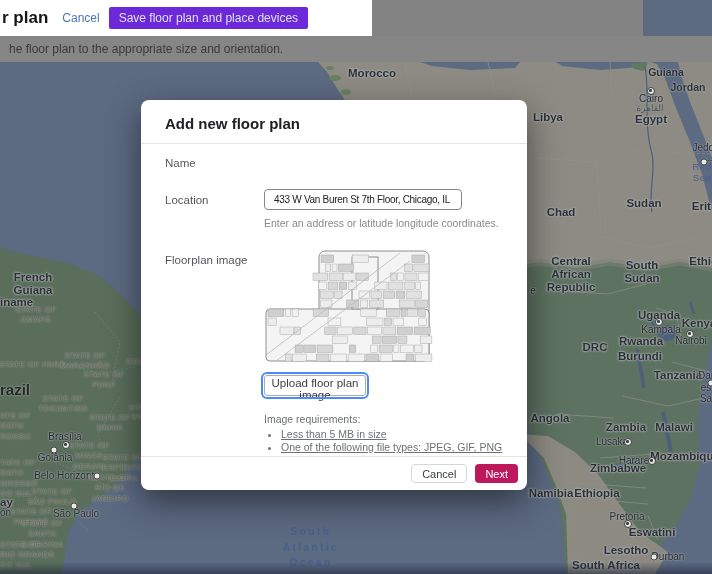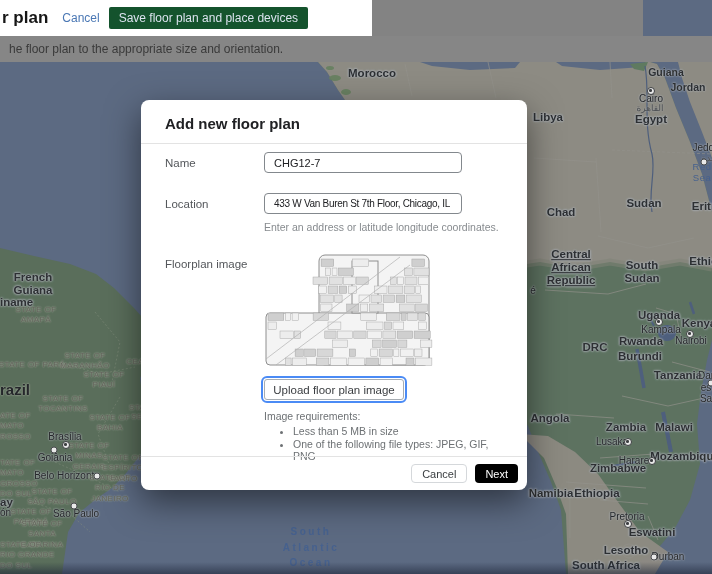--- a/index.html
+++ b/index.html
@@ -7,21 +7,21 @@
        font-family:"Liberation Sans",sans-serif;-webkit-font-smoothing:antialiased;}
 
   
   .topbar{position:absolute;top:0;left:0;width:643px;height:36px;background:#838383;z-index:30;}
   .topbar-white{position:absolute;left:0;top:0;width:372px;height:36px;background:#ffffff;
                 display:flex;align-items:center;}
   .page-title{font-size:17px;font-weight:bold;color:#161616;margin-left:2px;white-space:nowrap;}
   .cancel-link{font-size:12px;color:#4a77b4;margin-left:14px;cursor:pointer;}
   .btn-outline-top{margin-left:13px;height:22px;padding:0 10px;background:#fff;border:1px solid #8f8f8f;
                    border-radius:2px;font-size:12px;color:#333;font-family:inherit;cursor:pointer;white-space:nowrap;}
-  .btn-primary-dim{margin-left:9px;height:22px;padding:0 10px;background:#14532d;border:none;
+  .btn-primary-dim{margin-left:9px;height:22px;padding:0 10px;background:#6d28d9;border:none;
                    border-radius:2px;font-size:12px;color:#dbe3ef;font-family:inherit;cursor:pointer;white-space:nowrap;}
   .subbar{position:absolute;top:36px;left:0;width:712px;height:26px;background:#868686;z-index:30;
           display:flex;align-items:center;}
   .subbar-text{font-size:12px;color:#3a3a3a;margin-left:9px;white-space:nowrap;}
 
   
   .map{position:absolute;top:62px;left:0;width:712px;height:512px;z-index:1;}
   .map svg{position:absolute;top:0;left:0;}
   .map-fade{position:absolute;bottom:0;left:0;width:712px;height:12px;
             background:linear-gradient(rgba(22,30,48,0),rgba(24,32,52,.55));pointer-events:none;}
@@ -52,31 +52,31 @@
          border-radius:8px;box-shadow:0 12px 34px rgba(0,0,0,.5);}
   .modal-title{padding:15px 24px 11px 24px;font-size:15px;font-weight:bold;color:#202124;
                border-bottom:1px solid #e3e3e3;}
   .m-row{display:flex;padding:0 24px;}
   .m-label{width:99px;flex:none;font-size:11.5px;color:#54575b;padding-top:5px;}
   .m-input{width:198px;height:21px;border:1px solid #83888d;border-radius:4px;background:#fff;
            font-size:11px;color:#202124;padding:0 9px;box-sizing:border-box;font-family:inherit;}
   .m-input.loc{font-size:10px;letter-spacing:-.3px;}
   .helper{font-size:10.5px;color:#878b8f;margin-top:7px;}
   .thumb{width:169px;height:114px;background:#fff;}
-  .upload-btn{margin-top:12px;width:140px;height:21px;background:#fff;border:1px solid #a7adb3;
+  .upload-btn{margin-top:12px;width:102px;height:21px;background:#fff;border:1px solid #a7adb3;
               border-radius:3px;font-size:11.5px;color:#3a3d40;font-family:inherit;cursor:pointer;
               outline:2px solid #4b8bf5;outline-offset:1px;}
   .req{margin-top:10px;font-size:10.5px;color:#6d7174;}
   .req ul{margin:3px 0 0 0;padding-left:17px;}
-  .req li{margin:1px 12px;}
+  .req li{margin:1px 0;text-decoration:underline;}
   .m-footer{position:absolute;left:0;right:0;bottom:0;height:33px;border-top:1px solid #e3e3e3;
             display:flex;justify-content:flex-end;align-items:center;gap:8px;padding:0 9px;}
   .btn-cancel{height:19px;padding:0 10px;background:#fff;border:1px solid #d5d8db;border-radius:4px;
               font-size:11px;color:#3c4043;font-family:inherit;cursor:pointer;}
-  .btn-next{height:19px;padding:0 10px;background:#000000;border:none;border-radius:4px;
+  .btn-next{height:19px;padding:0 10px;background:#be185d;border:none;border-radius:4px;
             font-size:11px;color:#fff;font-family:inherit;cursor:pointer;}
 </style>
 </head>
 <body>
 
 <div id="app">
 
   <div class="map">
     <svg width="712" height="512" viewBox="0 0 712 512">
       <rect x="0" y="0" width="712" height="512" fill="#5c6a82"></rect>
@@ -156,21 +156,21 @@
         <div class="lbl city" style="left: 651px; top: 37px;">Cairo</div>
         <div class="lbl city-ar" style="left: 650px; top: 46px;">القاهرة</div>
         <div class="lbl city" style="left: 706px; top: 86px;">Jedda</div>
         <div class="lbl city-ar" style="left: 709px; top: 96px;">جدة</div>
         <div class="lbl water-sm" style="left: 702px; top: 111px;">Red Sea</div>
         <div class="lbl country" style="left: 561px; top: 151px;">Chad</div>
         <div class="lbl country" style="left: 644px; top: 142px;">Sudan</div>
         <div class="lbl country" style="left: 710px; top: 145px;">Eritrea</div>
         <div class="lbl country" style="left: 642px; top: 210px;">South Sudan</div>
         <div class="lbl country" style="left: 712px; top: 200px;">Ethiopia</div>
-        <div class="lbl country" style="left: 571px; top: 206px; text-decoration: underline;">Central
+        <div class="lbl country" style="left: 571px; top: 213px;">Central
 African
 Republic</div>
         <div class="lbl city" style="left: 533px; top: 229px;">é</div>
         <div class="lbl country" style="left: 659px; top: 254px;">Uganda</div>
         <div class="lbl city" style="left: 661px; top: 268px;">Kampala</div>
         <div class="lbl country" style="left: 699px; top: 262px;">Kenya</div>
         <div class="lbl city" style="left: 691px; top: 279px;">Nairobi</div>
         <div class="lbl country" style="left: 595px; top: 286px;">DRC</div>
         <div class="lbl country" style="left: 641px; top: 280px;">Rwanda</div>
         <div class="lbl country" style="left: 640px; top: 295px;">Burundi</div>
@@ -269,23 +269,20 @@
   </div>
   <div class="subbar">
     <span class="subbar-text">he floor plan to the appropriate size and orientation.</span>
   </div>
 
   <div class="modal">
     <div class="modal-title">Add new floor plan</div>
 
     <div class="m-row" style="margin-top:8px;">
       <div class="m-label">Name</div>
-      <div>
-        <input class="m-input" type="text" value="CHG12-7" style="">
-      </div>
     </div>
 
     <div class="m-row" style="margin-top:20px;">
       <div class="m-label">Location</div>
       <div>
         <input class="m-input loc" type="text" value="433 W Van Buren St 7th Floor, Chicago, IL 60" style="">
         <div class="helper">Enter an address or latitude longitude coordinates.</div>
       </div>
     </div>
 

